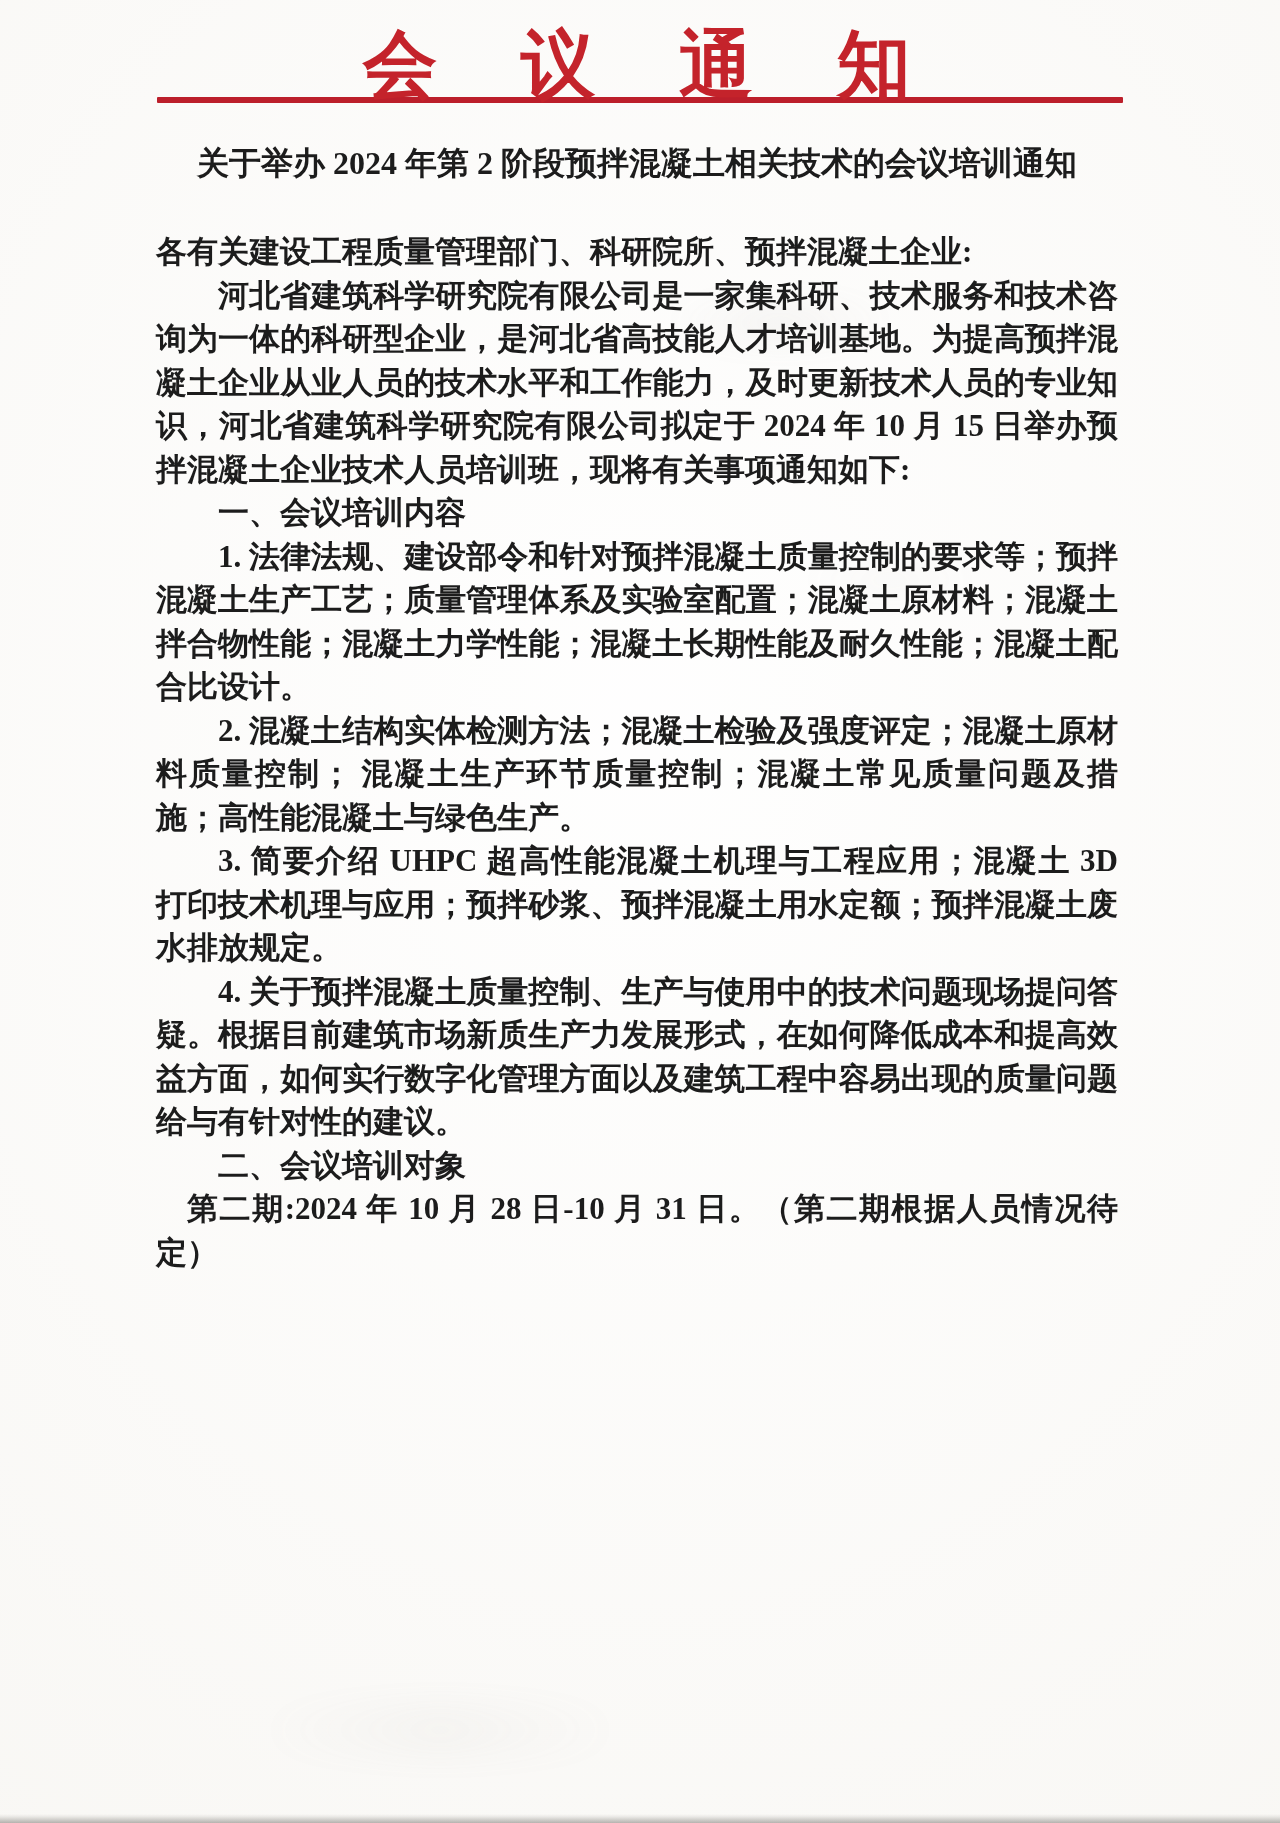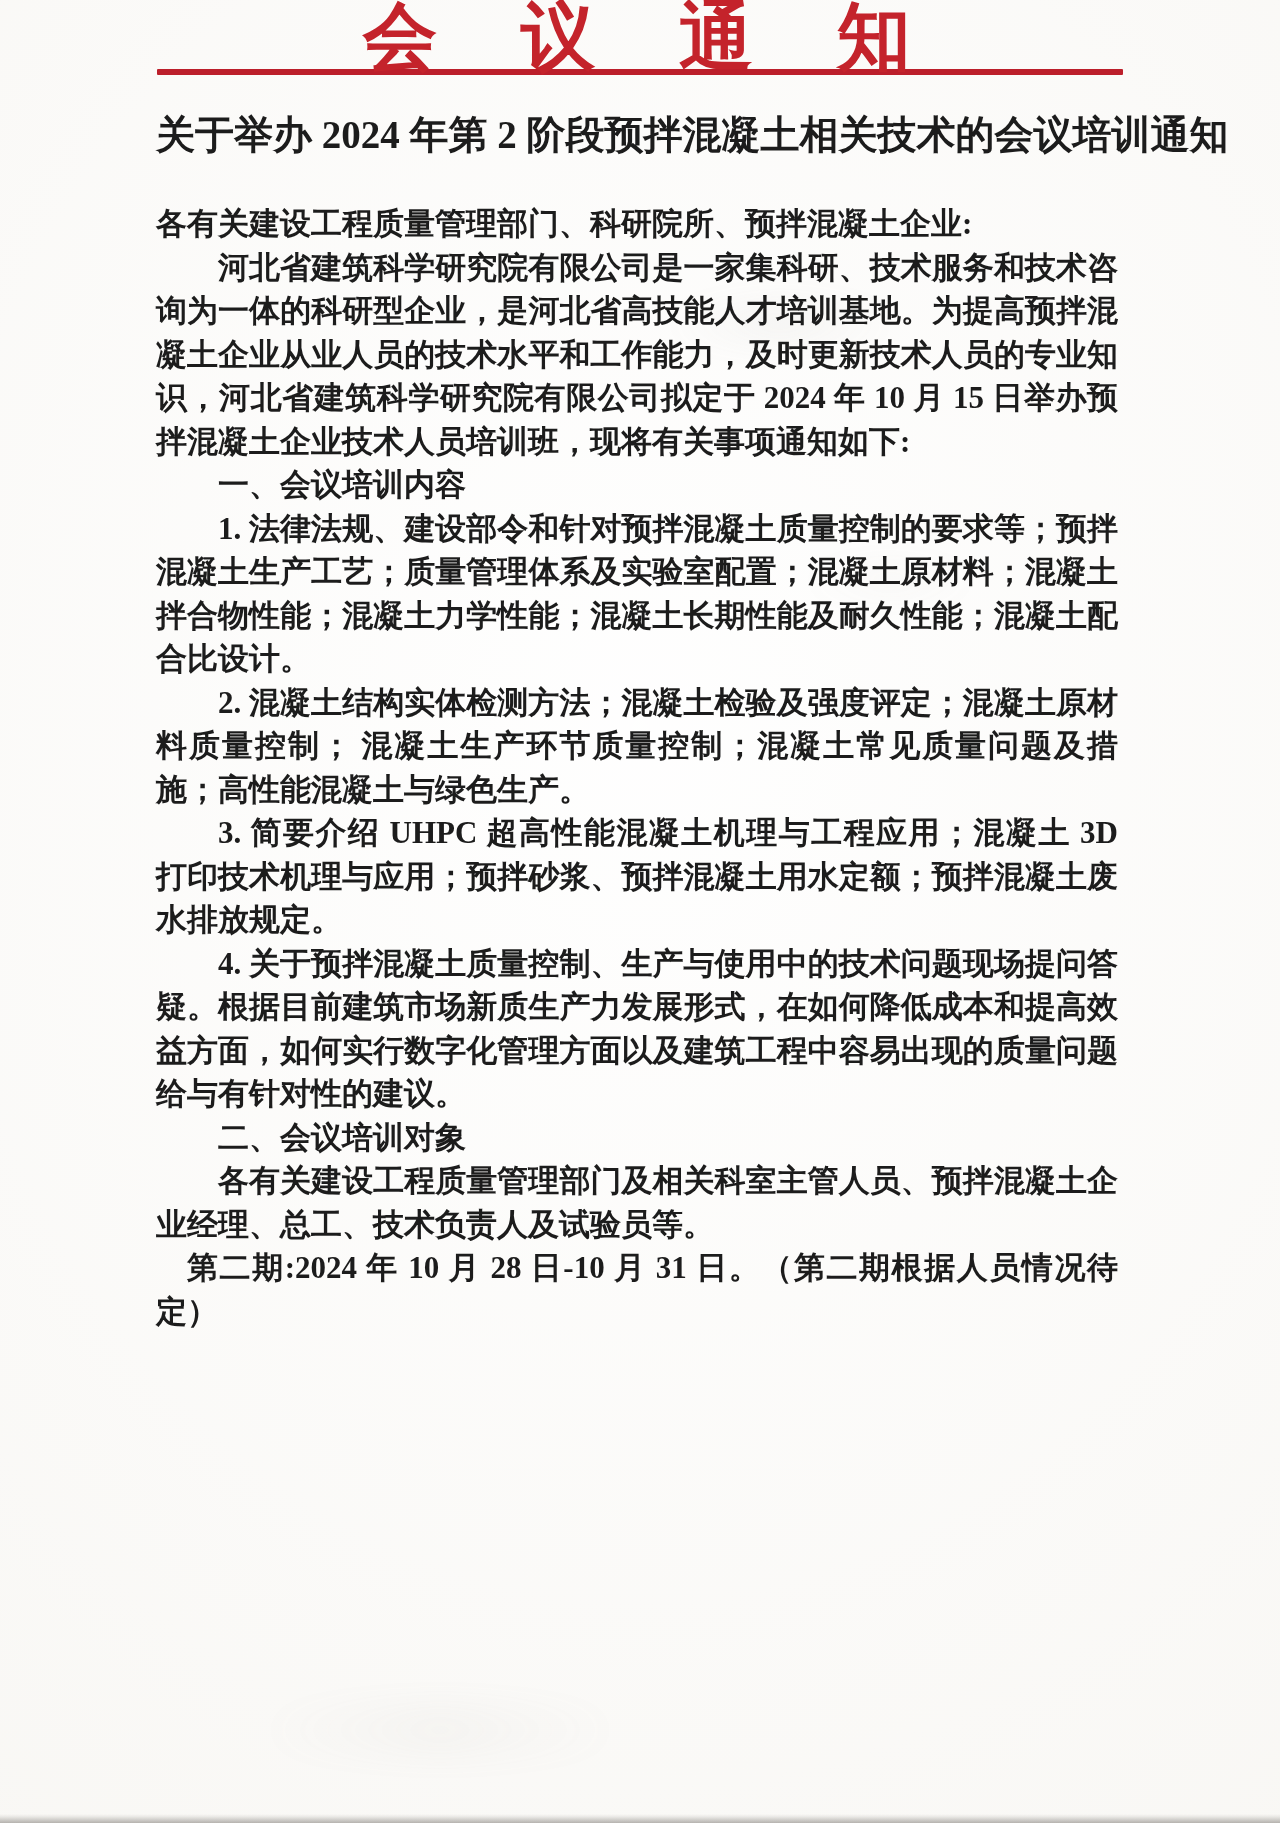--- a/index.html
+++ b/index.html
@@ -52,20 +52,21 @@
     margin: 126px 0 0 0;
     font-size: 56px;
     line-height: 64px;
     font-weight: bold;
     letter-spacing: 2px;
     text-align: center;
     color: #c4232b;
     white-space: nowrap;
   }
   .doc-type {
+    margin-top: 28px;
     font-size: 74px;
     line-height: 74px;
     font-weight: bold;
     color: #c4232b;
     text-align: center;
     letter-spacing: 84px;
     padding-left: 84px;   
     white-space: nowrap;
   }
   .red-rule {
@@ -73,21 +74,21 @@
     margin-left: 1px;
     width: 966px;
     height: 6px;
     background: #bc1f2b;
     border-radius: 1px;
   }
 
   
   .subtitle {
     margin: 40px 0 0 0;
-    font-size: 39px;
+    font-size: 32px;
     line-height: 40px;
     font-weight: bold;
     text-align: center;
     white-space: nowrap;
   }
   .doc-body p, .doc-body h3 {
     margin: 0;
     font-size: 31px;
     line-height: 43.5px;
     font-weight: bold;
@@ -124,19 +125,18 @@
 
       <p class="indent-2">河北省建筑科学研究院有限公司是一家集科研、技术服务和技术咨询为一体的科研型企业，是河北省高技能人才培训基地。为提高预拌混凝土企业从业人员的技术水平和工作能力，及时更新技术人员的专业知识，河北省建筑科学研究院有限公司拟定于 2024 年 10 月 15 日举办预拌混凝土企业技术人员培训班，现将有关事项通知如下:</p>
 
       <h3 class="sec-heading">一、会议培训内容</h3>
       <p class="indent-2">1. 法律法规、建设部令和针对预拌混凝土质量控制的要求等；预拌混凝土生产工艺；质量管理体系及实验室配置；混凝土原材料；混凝土拌合物性能；混凝土力学性能；混凝土长期性能及耐久性能；混凝土配合比设计。</p>
       <p class="indent-2">2. 混凝土结构实体检测方法；混凝土检验及强度评定；混凝土原材料质量控制； 混凝土生产环节质量控制；混凝土常见质量问题及措施；高性能混凝土与绿色生产。</p>
       <p class="indent-2">3. 简要介绍 UHPC 超高性能混凝土机理与工程应用；混凝土 3D 打印技术机理与应用；预拌砂浆、预拌混凝土用水定额；预拌混凝土废水排放规定。</p>
       <p class="indent-2">4. 关于预拌混凝土质量控制、生产与使用中的技术问题现场提问答疑。根据目前建筑市场新质生产力发展形式，在如何降低成本和提高效益方面，如何实行数字化管理方面以及建筑工程中容易出现的质量问题给与有针对性的建议。</p>
 
       <h3 class="sec-heading">二、会议培训对象</h3>
-      <p class="indent-2">各有关建设工程质量管理部门及相关科室主管人员、预拌混凝土企业经理、总工、技术负责人及试验员等。</p>
 
       <p class="indent-1">第二期:2024 年 10 月 28 日-10 月 31 日。（第二期根据人员情况待定）</p>
     </div>
 
   </div>
 </div>
 
 </body></html>

